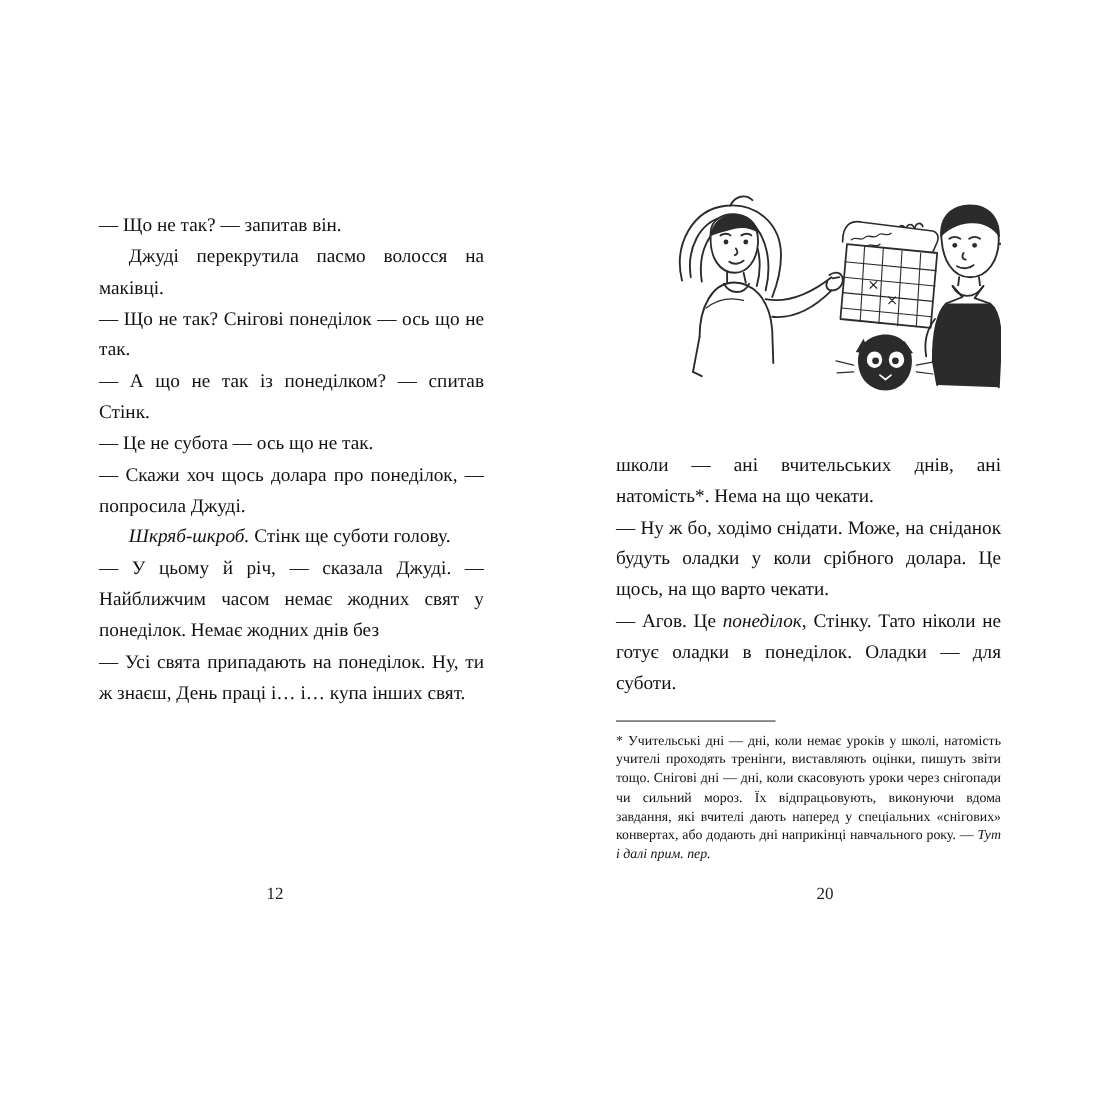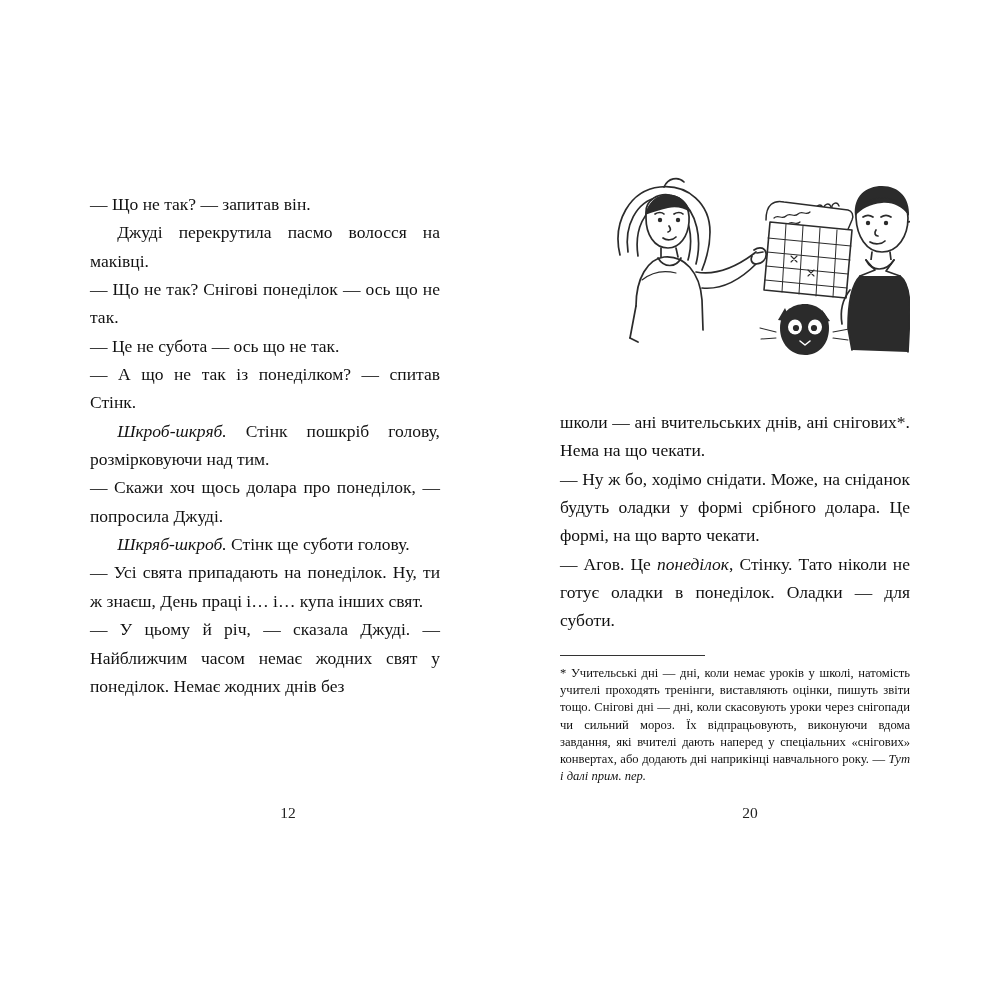--- a/index.html
+++ b/index.html
@@ -55,21 +55,20 @@
   }
   .folio {
     position: absolute;
     bottom: 178px;
     width: 100%;
     left: 0;
     text-align: center;
     font-size: 15.5px;
     color: #222;
     font-family: "Liberation Serif", serif;
-    padding-left: 38px;
   }
   .page-left .folio { padding-right: 30px; }
   .page-right .folio { padding-left: 0px; }
 
   
   .illustration {
     width: 350px;
     height: 230px;
     margin: 0 0 18px 0;
     position: relative;
@@ -103,27 +102,26 @@
 </head>
 <body>
 
 <div class="spread">
 
   <div class="page page-left">
     <div class="body-text">
       <p class="noindent">— Що не так? — запитав він.</p>
       <p>Джуді перекрутила пасмо волосся на маківці.</p>
       <p class="noindent">— Що не так? Снігові понеділок — ось що не так.</p>
+      <p class="noindent">— А що не так із понеділком? — спитав Стінк.</p>
       <p class="noindent">— Це не субота — ось що не так.</p>
-      <p class="noindent">— А що не так із понеділком? — спитав Стінк.</p>
-      <p><span class="italic">Шкроб-шкряб.</span> <span>Стінк пошкріб голову, розмірковуючи над тим.</span></p>
       <p class="noindent">— Скажи хоч щось долара про понеділок, — попросила Джуді.</p>
       <p><span class="italic">Шкряб-шкроб.</span> <span>Стінк ще суботи голову.</span></p>
+      <p class="noindent">— У цьому й річ, — сказала Джуді. — Найближчим часом немає жодних свят у понеділок. Немає жодних днів без</p>
       <p class="noindent">— Усі свята припадають на понеділок. Ну, ти ж знаєш, День праці і… і… купа інших свят.</p>
-      <p class="noindent">— У цьому й річ, — сказала Джуді. — Найближчим часом немає жодних свят у понеділок. Немає жодних днів без</p>
     </div>
     <div class="folio">12</div>
   </div>
 
   <div class="page page-right">
 
     <div class="illustration">
       <svg viewBox="0 0 350 230" width="350" height="230" xmlns="http://www.w3.org/2000/svg">
         <g fill="none" stroke="#2b2b2b" stroke-width="1.7" stroke-linecap="round" stroke-linejoin="round">
 
@@ -235,22 +233,22 @@
           <circle cx="236" cy="168" r="3.1" fill="#2b2b2b" stroke="none"></circle>
           <circle cx="254" cy="168" r="3.1" fill="#2b2b2b" stroke="none"></circle>
           <path d="M240 181 L245 185 L250 181" stroke="#ffffff" stroke-width="1.6"></path>
           <path d="M216 172 L200 168 M216 178 L201 179" stroke-width="1.1"></path>
           <path d="M273 172 L289 169 M273 178 L288 180" stroke-width="1.1"></path>
         </g>
       </svg>
     </div>
 
     <div class="body-text">
-      <p class="noindent">школи — ані вчительських днів, ані снігових*. Нема на що чекати.</p>
-      <p class="noindent">— Ну ж бо, ходімо снідати. Може, на сніданок будуть оладки у формі срібного долара. Це формі, на що варто чекати.</p>
+      <p class="noindent">школи — ані вчительських днів, ані натомість*. Нема на що чекати.</p>
+      <p class="noindent">— Ну ж бо, ходімо снідати. Може, на сніданок будуть оладки у коли срібного долара. Це щось, на що варто чекати.</p>
       <p class="noindent">— Агов. Це <span class="italic">понеділок</span>, Стінку. Тато ніколи не готує оладки в понеділок. Оладки — для суботи.</p>
     </div>
 
     <div class="footnote">
       <p><span>* Учительські дні — дні, коли немає уроків у школі, натомість учителі проходять тренінги, виставляють оцінки, пишуть звіти тощо. Снігові дні — дні, коли скасовують уроки через снігопади чи сильний мороз. Їх відпрацьовують, виконуючи вдома завдання, які вчителі дають наперед у спеціальних «снігових» конвертах, або додають дні наприкінці навчального року. — </span><span class="fn-italic">Тут і далі прим. пер.</span></p>
     </div>
 
     <div class="folio">20</div>
   </div>
 

